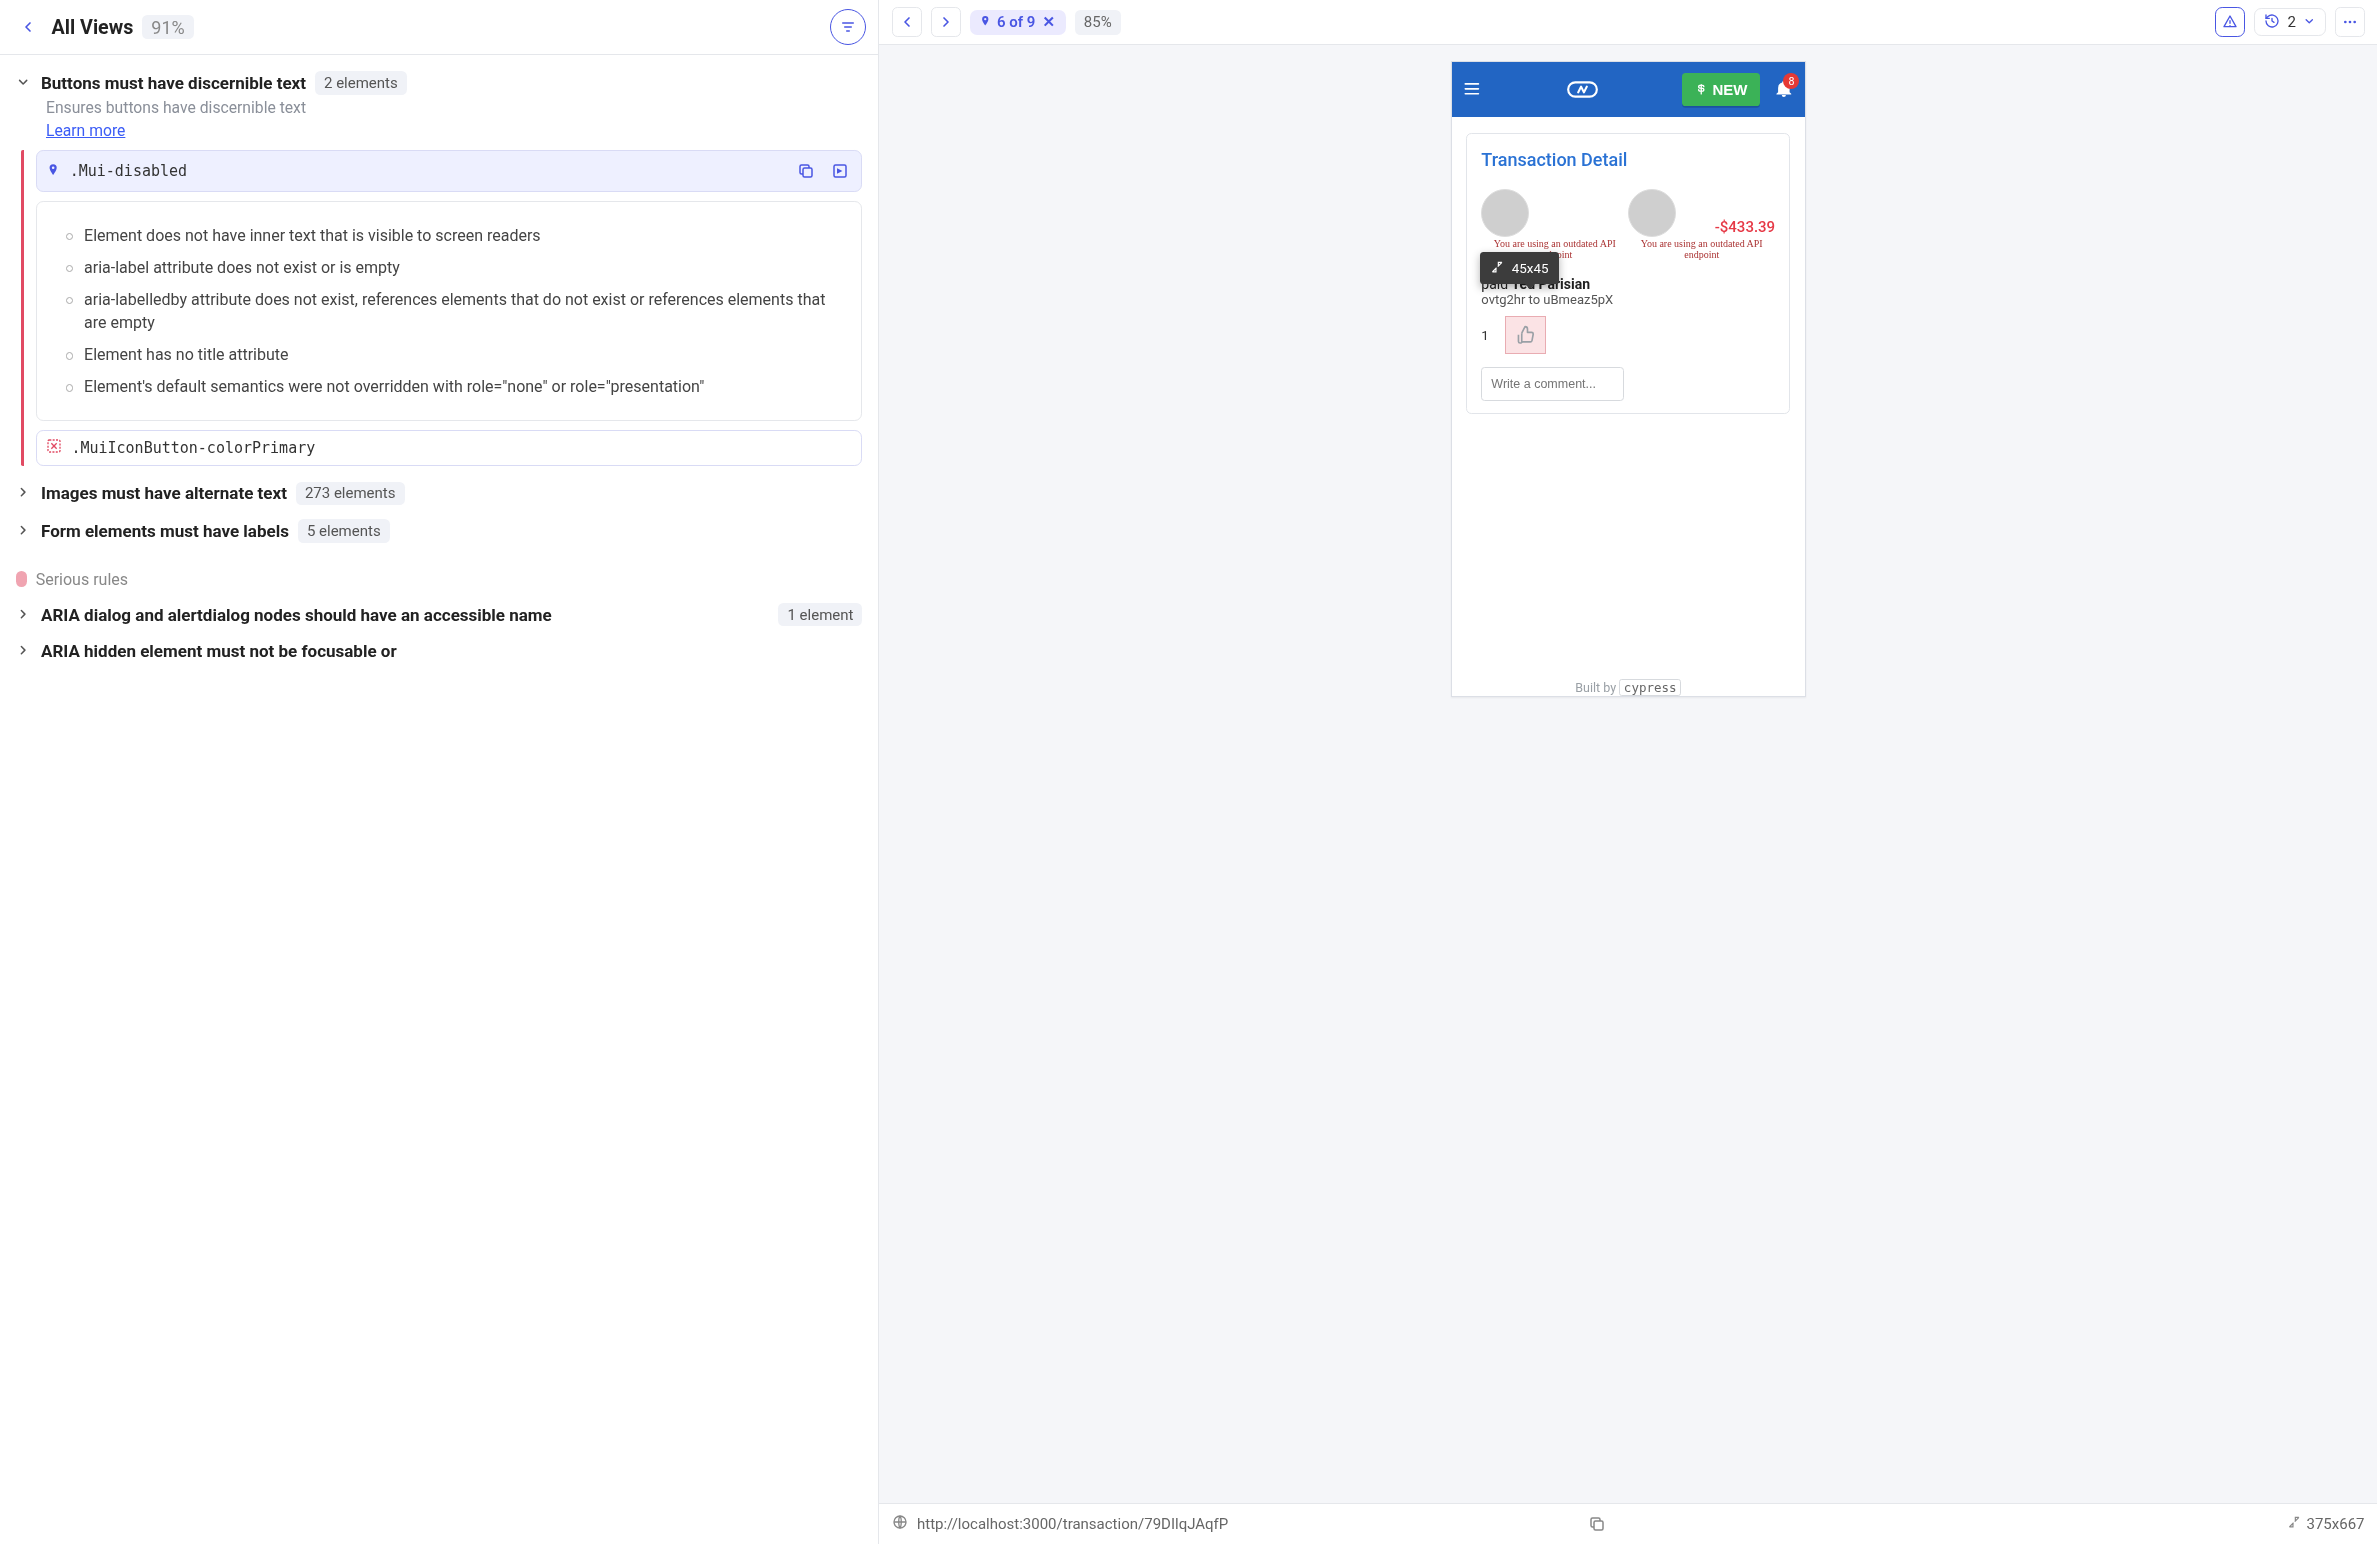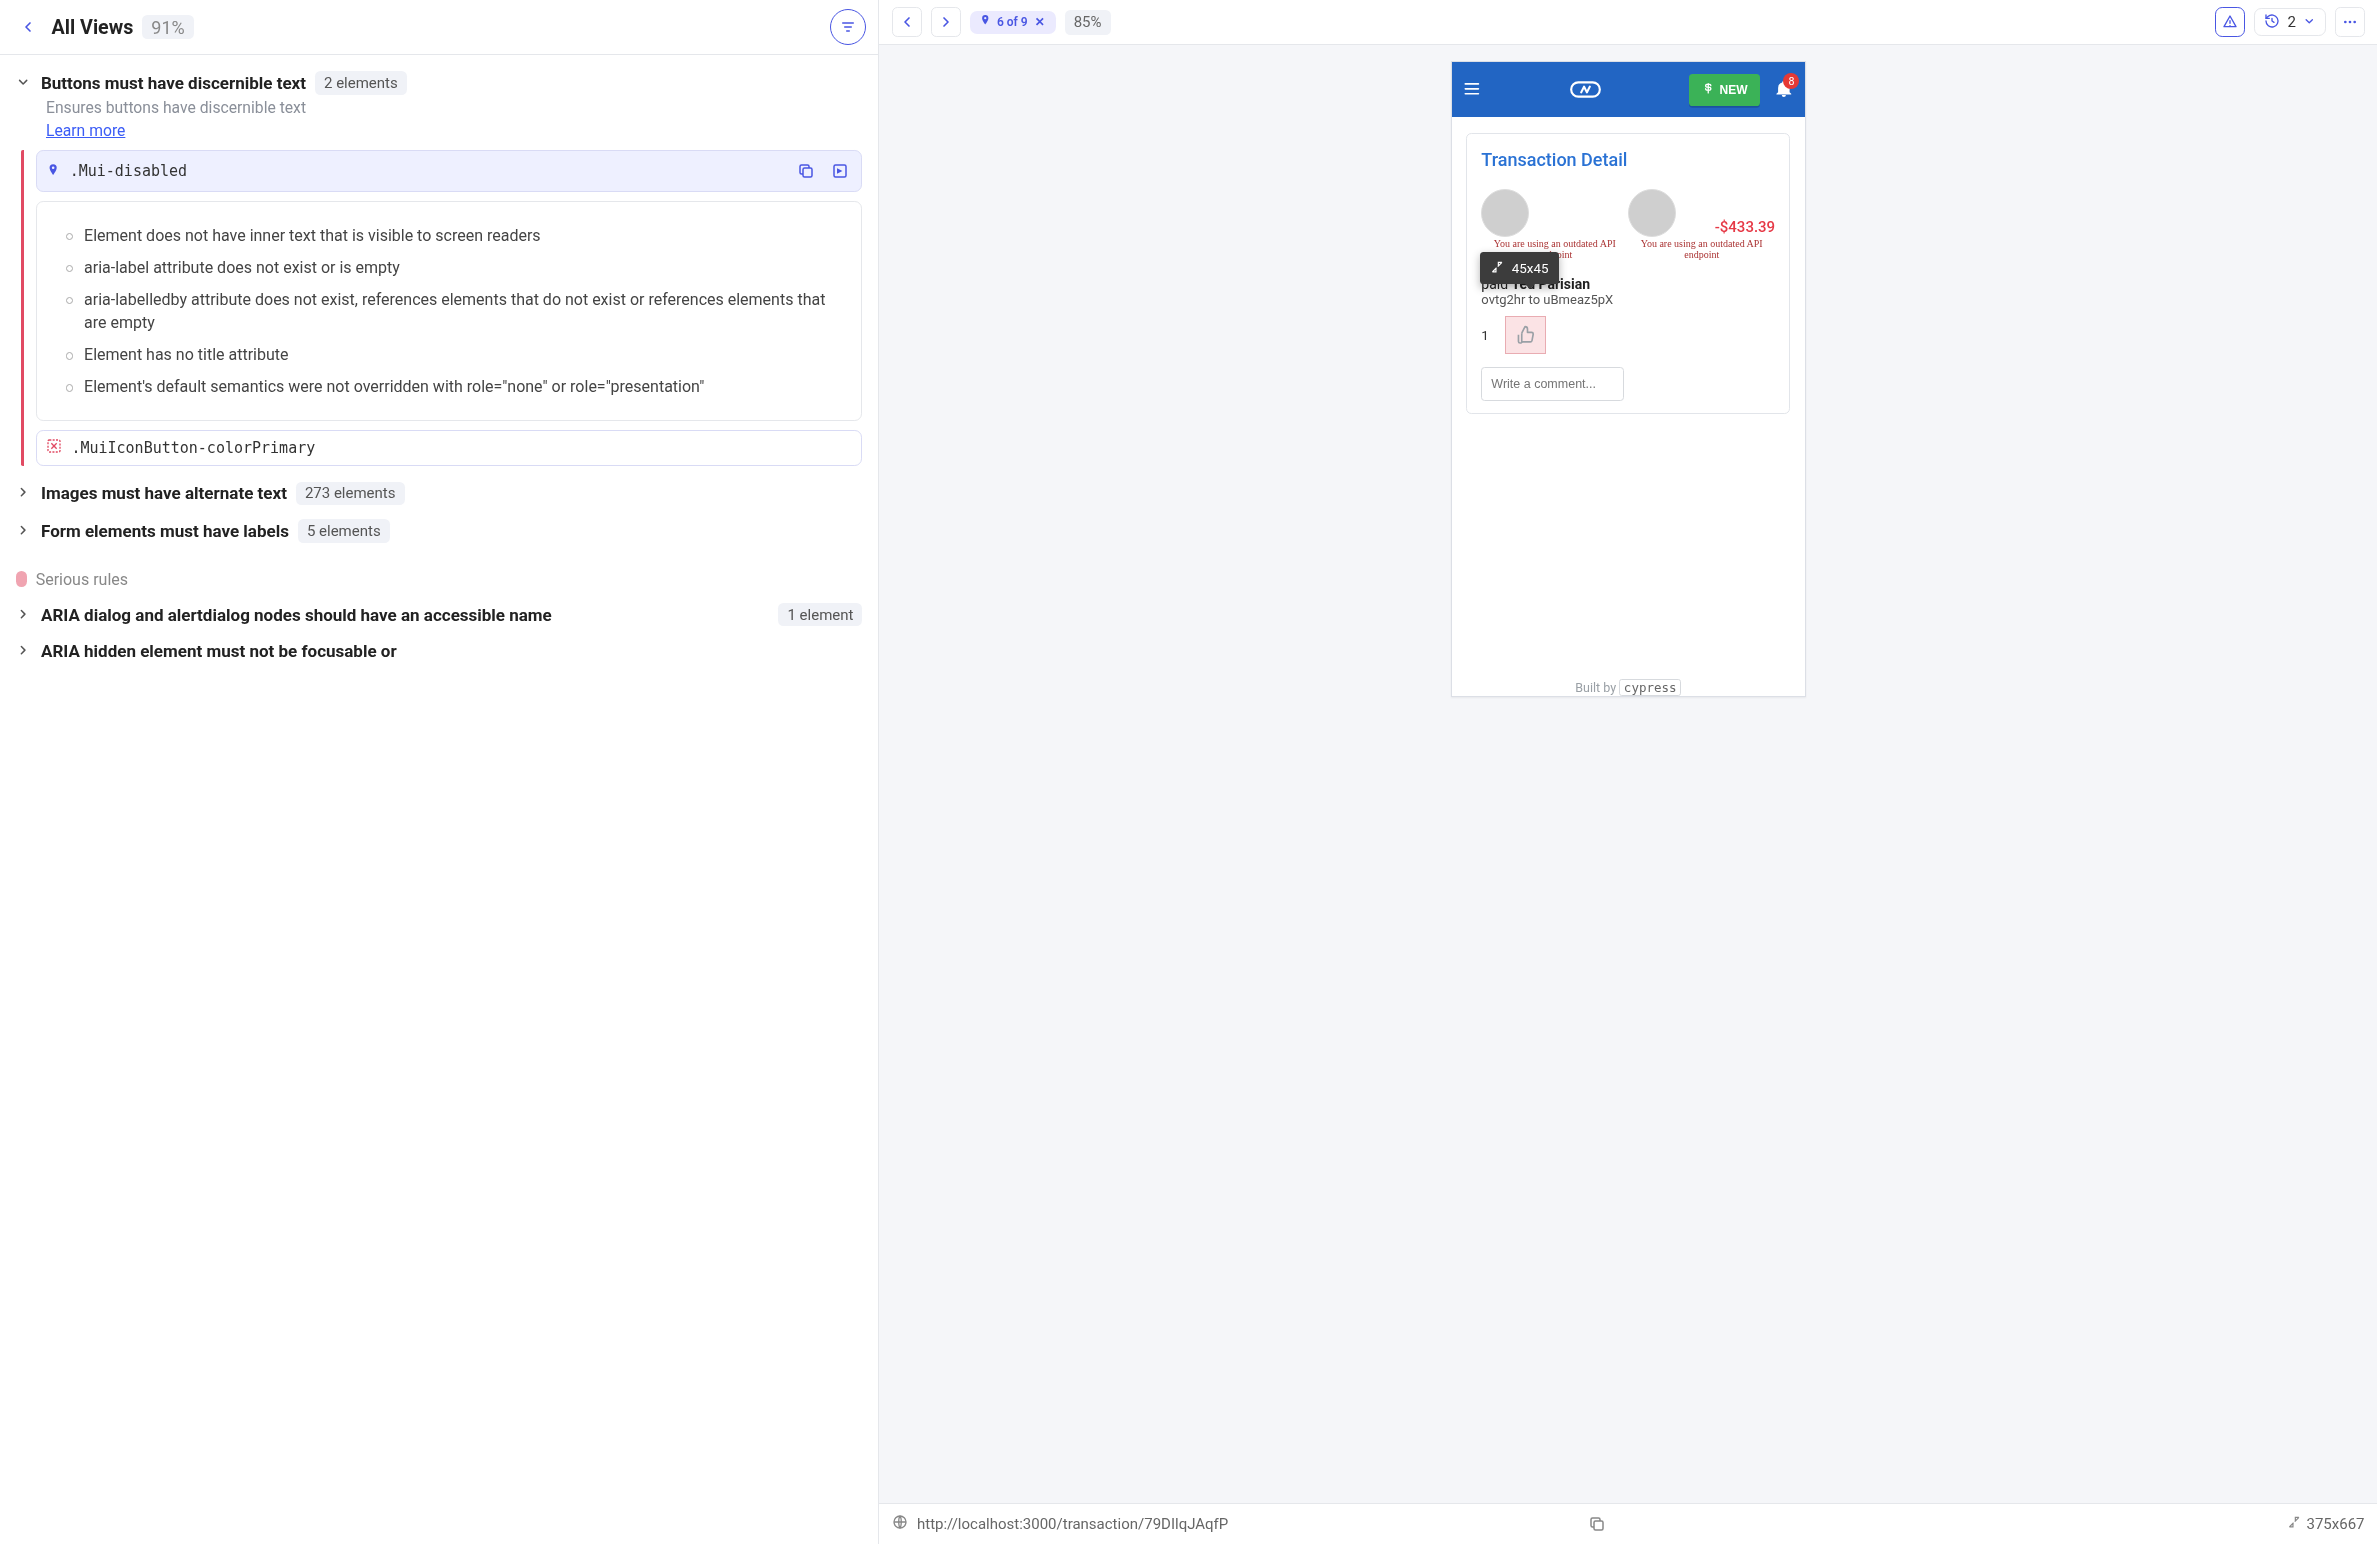--- a/index.html
+++ b/index.html
@@ -63,37 +63,37 @@
   ul.fix-list li:before{content:"";position:absolute;left:0;top:9px;width:5.4px;height:5.4px;border:0.9px solid #aaa;border-radius:50%;}
 
   .selector-box.plain{background:#fff;}
 
   .section-label{display:flex;align-items:center;gap:9px;margin:19.7px 0 7.2px 0;color:#888;font-size:16px;}
   .sev-pill{width:10.7px;height:16px;border-radius:5.4px;background:var(--red);display:inline-block;}
   .sev-pill.dim{opacity:.5;}
 
   
   .rp-header{display:flex;align-items:center;gap:9px;padding:7.2px 12.5px;border-bottom:0.9px solid var(--gray-light);background:#fff;}
-  .pill{display:inline-flex;align-items:center;gap:5.4px;background:var(--purple-light);color:var(--purple);padding:3.6px 9px;border-radius:7.2px;font-size:12px;font-weight:600;}
+  .pill{display:inline-flex;align-items:center;gap:5.4px;background:var(--purple-light);color:var(--purple);padding:3.6px 9px;border-radius:7.2px;font-size:15px;font-weight:600;}
   .pill .pin svg{width:12.5px;height:12.5px;}
   .pill .x{cursor:pointer;color:var(--purple);font-weight:700;padding:0 1.8px;}
   .zoom{color:#666;font-size:15px;background:var(--chip-bg);padding:3.6px 9px;border-radius:5.4px;}
   .rp-header .spacer{flex:1;}
   .icon-btn.purple-outline{border:1.8px solid var(--purple);border-radius:7.2px;}
   .icon-btn.purple-outline svg{color:var(--purple);}
   .combo{display:inline-flex;align-items:center;gap:7.2px;border:0.9px solid var(--gray-light);border-radius:7.2px;padding:3.6px 9px;cursor:pointer;}
   .combo .num{font-size:15px;color:#333;}
 
   
   .preview-area{flex:1;display:flex;align-items:flex-start;justify-content:center;padding:16px 9px;overflow:auto;position:relative;background:#f5f6f9;}
   .device-frame{width:355px;background:#fff;border:0.9px solid #dcdfe6;box-shadow:0 0.9px 1.8px rgba(0,0,0,.06);display:flex;flex-direction:column;height:636px;position:relative;}
   .app-bar{background:#2265c3;color:#fff;display:flex;align-items:center;padding:9px 10.7px;gap:9px;height:55px;}
   .app-bar .hamburger{cursor:pointer;}
   .app-bar .logo{flex:1;display:flex;justify-content:center;}
-  .new-btn{background:var(--green);color:#fff;border:none;border-radius:3.6px;padding:8px 12.5px;font-size:12px;font-weight:700;display:inline-flex;align-items:center;gap:5.4px;cursor:pointer;box-shadow:0 1.8px 0 rgba(0,0,0,.18);}
+  .new-btn{background:var(--green);color:#fff;border:none;border-radius:3.6px;padding:8px 12.5px;font-size:15px;font-weight:700;display:inline-flex;align-items:center;gap:5.4px;cursor:pointer;box-shadow:0 1.8px 0 rgba(0,0,0,.18);}
   .bell-wrap{position:relative;margin-left:5.4px;}
   .bell-wrap .badge{position:absolute;top:-5.4px;right:-5.4px;background:#e53935;color:#fff;border-radius:50%;min-width:16px;height:16px;font-size:10.7px;display:flex;align-items:center;justify-content:center;padding:0 2.7px;}
 
   .page-body{flex:1;padding:16px 14.3px 9px 14.3px;overflow:hidden;}
   .card{border:0.9px solid #e2e5ea;border-radius:5.4px;background:#fff;padding:14.3px 14.3px 12.5px 14.3px;}
   .card h2{margin:0 0 19.7px 0;font-size:18px;font-weight:500;color:var(--blue);}
   .tx-row{position:relative;}
   .avatars{display:flex;}
   .avatar{width:48px;height:48px;border-radius:50%;background:#cfcfcf;border:0.9px solid #ddd;}
   .avatar-caption{font-size:10px;color:#a33;text-align:center;margin-top:1.8px;line-height:1.05;font-family:Liberation Serif, serif;}

